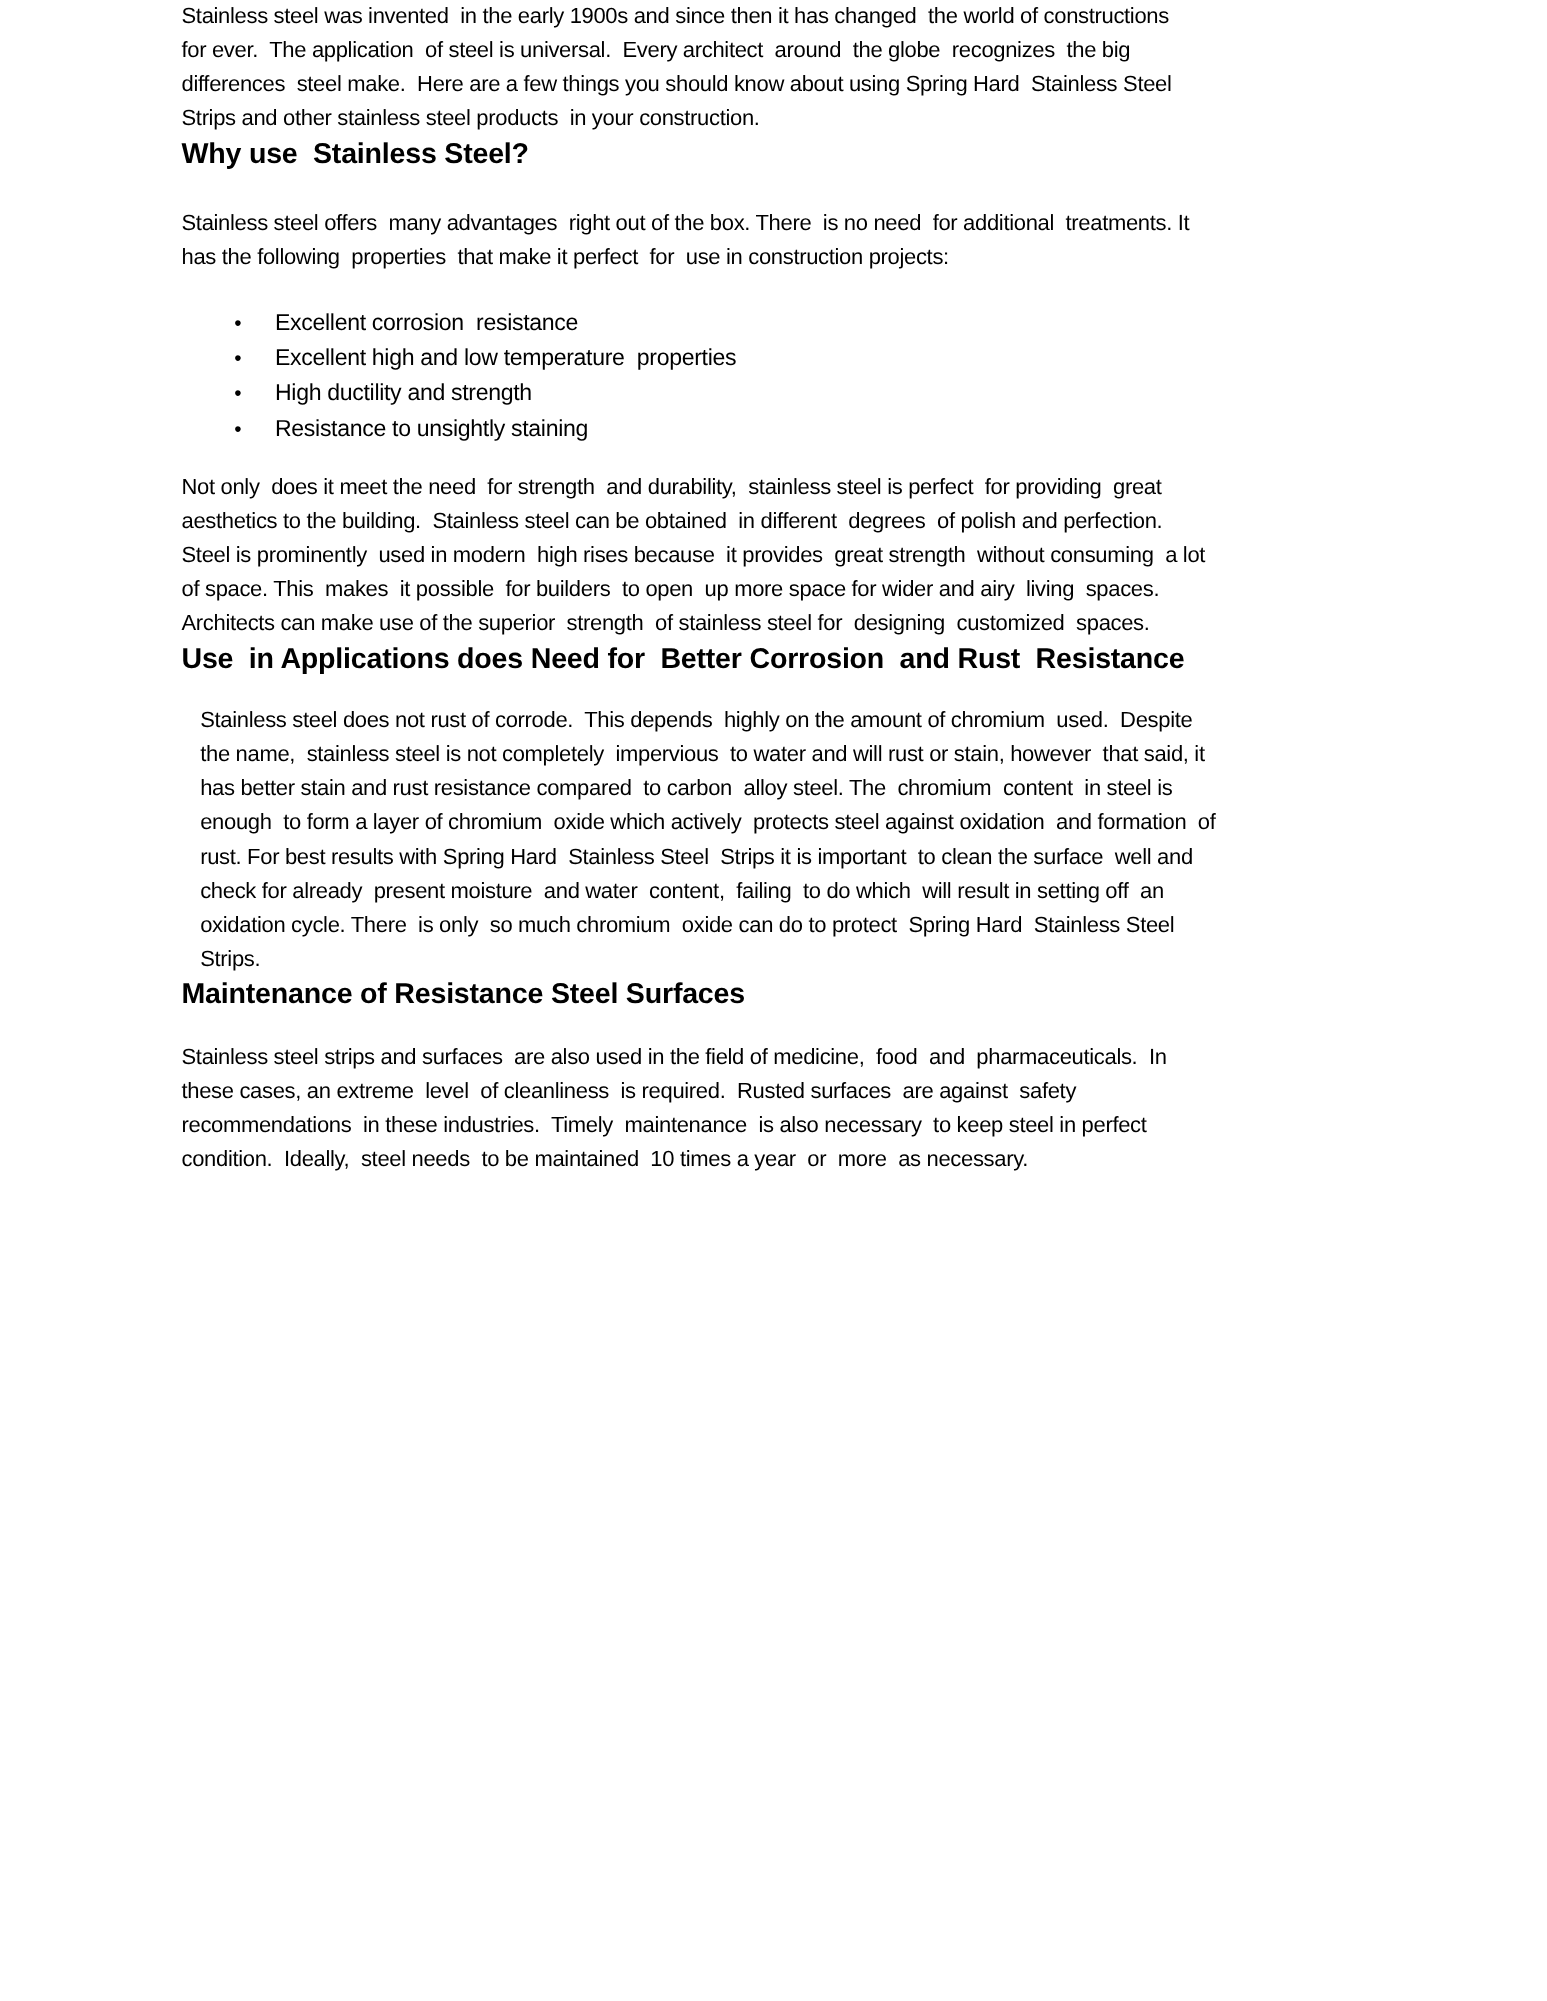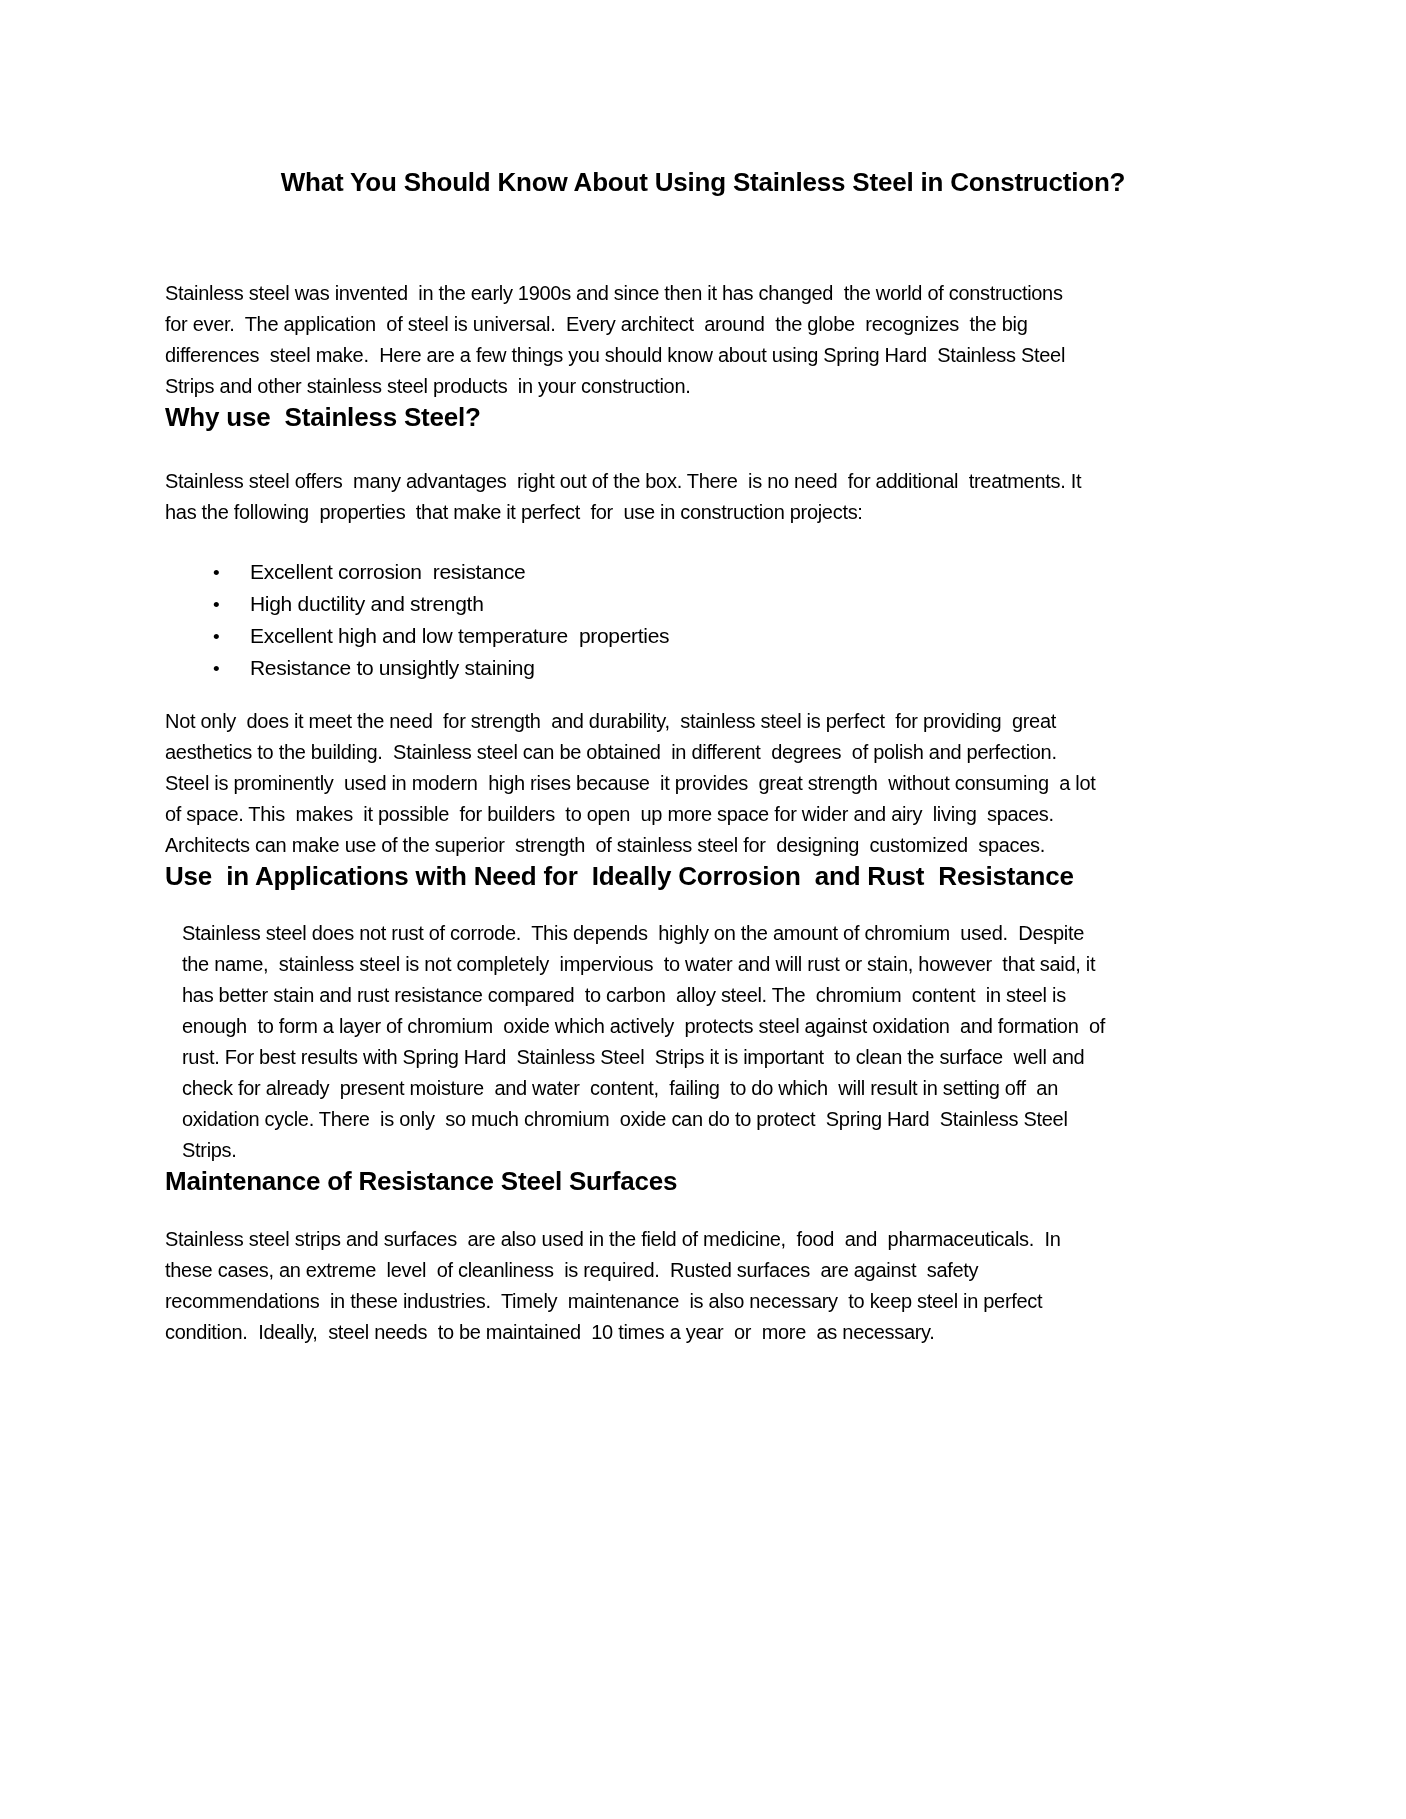--- a/index.html
+++ b/index.html
@@ -61,46 +61,45 @@
   .h-corrosion    { margin-top: 72px; }
   .p-corrosion    { margin-top: 27px; margin-left: 17px; }
   .h-maintenance  { margin-top: 74px; }
   .p-maintenance  { margin-top: 28px; }
 </style>
 </head>
 <body>
 
 <div class="page">
 
-  <h1 class="doc-title">What You Should Know About Using Stainless Steel in Construction?</h1>
 
   <p class="para p-intro">Stainless steel was invented  in the early 1900s and since then it has changed  the world of constructions
 for ever.  The application  of steel is universal.  Every architect  around  the globe  recognizes  the big
 differences  steel make.  Here are a few things you should know about using Spring Hard  Stainless Steel
 Strips and other stainless steel products  in your construction.</p>
 
   <h2 class="doc-heading h-why">Why use  Stainless Steel?</h2>
 
   <p class="para p-why-intro">Stainless steel offers  many advantages  right out of the box. There  is no need  for additional  treatments. It
 has the following  properties  that make it perfect  for  use in construction projects:</p>
 
   <ul class="bullets">
     <li><span class="dot">•</span><span>Excellent corrosion  resistance</span></li>
+    <li><span class="dot">•</span><span>Excellent high and low temperature  properties</span></li>
     <li><span class="dot">•</span><span>High ductility and strength</span></li>
-    <li><span class="dot">•</span><span>Excellent high and low temperature  properties</span></li>
     <li><span class="dot">•</span><span>Resistance to unsightly staining</span></li>
   </ul>
 
   <p class="para p-why-body">Not only  does it meet the need  for strength  and durability,  stainless steel is perfect  for providing  great
 aesthetics to the building.  Stainless steel can be obtained  in different  degrees  of polish and perfection.
 Steel is prominently  used in modern  high rises because  it provides  great strength  without consuming  a lot
 of space. This  makes  it possible  for builders  to open  up more space for wider and airy  living  spaces.
 Architects can make use of the superior  strength  of stainless steel for  designing  customized  spaces.</p>
 
-  <h2 class="doc-heading h-corrosion">Use  in Applications with Need for  Ideally Corrosion  and Rust  Resistance</h2>
+  <h2 class="doc-heading h-corrosion">Use  in Applications does Need for  Better Corrosion  and Rust  Resistance</h2>
 
   <p class="para p-corrosion">Stainless steel does not rust of corrode.  This depends  highly on the amount of chromium  used.  Despite
 the name,  stainless steel is not completely  impervious  to water and will rust or stain, however  that said, it
 has better stain and rust resistance compared  to carbon  alloy steel. The  chromium  content  in steel is
 enough  to form a layer of chromium  oxide which actively  protects steel against oxidation  and formation  of
 rust. For best results with Spring Hard  Stainless Steel  Strips it is important  to clean the surface  well and
 check for already  present moisture  and water  content,  failing  to do which  will result in setting off  an
 oxidation cycle. There  is only  so much chromium  oxide can do to protect  Spring Hard  Stainless Steel
 Strips.</p>
 

